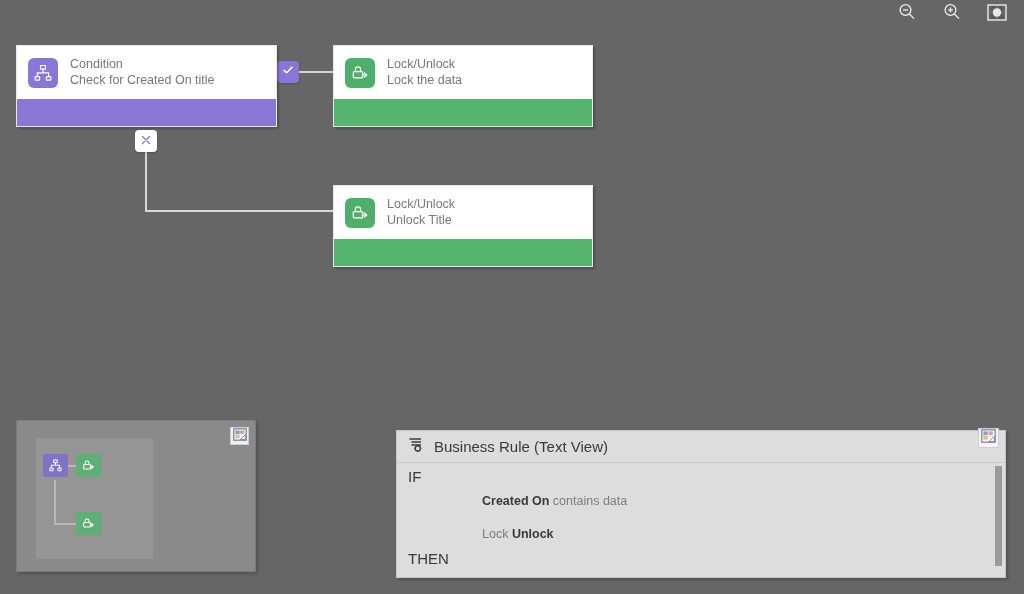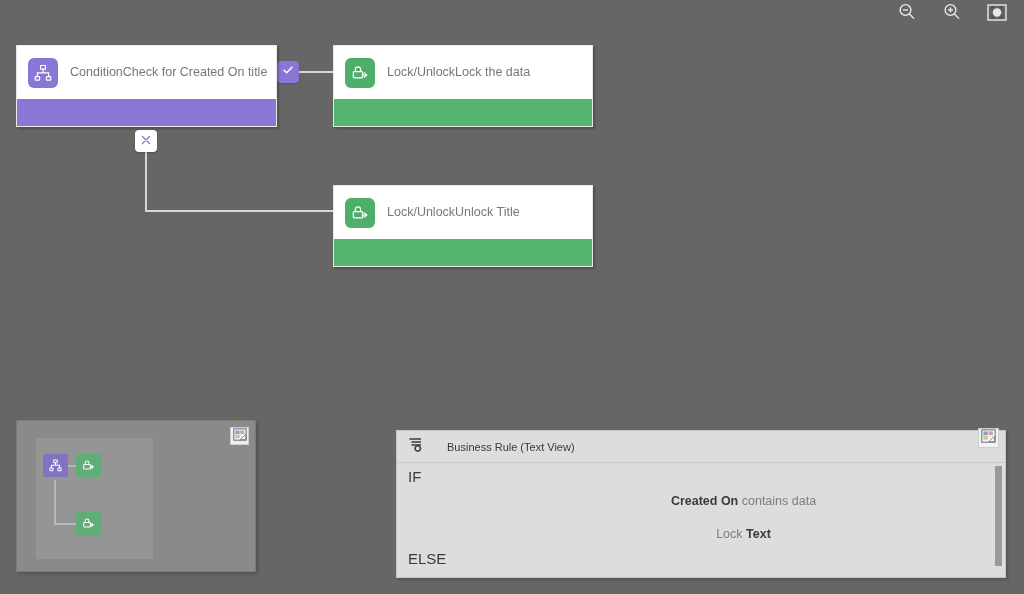--- a/index.html
+++ b/index.html
@@ -63,20 +63,21 @@
     border-radius: 6px;
     display: flex;
     align-items: center;
     justify-content: center;
     margin-right: 12px;
   }
   .node-icon.purple { background: #8a76d4; }
   .node-icon.green  { background: #4fae69; }
   .node-text {
     display: flex;
+    flex-direction: column;
     justify-content: center;
     line-height: 1.24;
   }
   .node-title, .node-sub {
     font-size: 12.5px;
     color: #777777;
     white-space: nowrap;
   }
   .node-footer {
     height: 27px;
@@ -166,23 +167,23 @@
   #text-panel-header {
     height: 32px;
     display: flex;
     align-items: center;
     padding-left: 11px;
     border-bottom: 1px solid #c9c9c9;
     background: #dddddd;
     position: relative;
   }
   #text-panel-title {
-    font-size: 11px;
+    font-size: 15px;
     color: #3a3a3a;
-    margin-left: 22px;
+    margin-left: 9px;
   }
   #text-panel-expand {
     position: absolute;
     right: 6px;
     top: -3px;
     width: 21px;
     height: 20px;
     background: #f3f3f3;
     border: 1px solid #cfcfcf;
     display: flex;
@@ -203,21 +204,20 @@
     height: 16px;
     line-height: 16px;
   }
   .rule-stmt {
     font-size: 12.5px;
     color: #7d7d7d;
     padding-left: 85px;
     height: 33px;
     line-height: 33px;
     white-space: nowrap;
-    text-align: center;
   }
   .rule-stmt b { color: #3a3a3a; font-weight: bold; }
   #text-scrollbar {
     position: absolute;
     right: 2px;
     top: 3px;
     width: 10px;
     height: 108px;
     background: #dddddd;
   }
@@ -412,23 +412,23 @@
           </svg>
         </span>
       </div>
     </div>
 
     <div id="text-panel-body">
 
       <div class="rule-kw">IF</div>
       <div class="rule-stmt"><b>Created On</b> contains data</div>
 
-      <div class="rule-stmt">Lock <b>Text</b></div>
-
-      <div class="rule-kw">ELSE</div>
+      <div class="rule-stmt">Lock <b>Unlock</b></div>
+
+      <div class="rule-kw">THEN</div>
 
       <div id="text-scrollbar">
         <div id="text-scrollbar-thumb"></div>
       </div>
     </div>
   </div>
 
 </div>
 
 </body></html>

